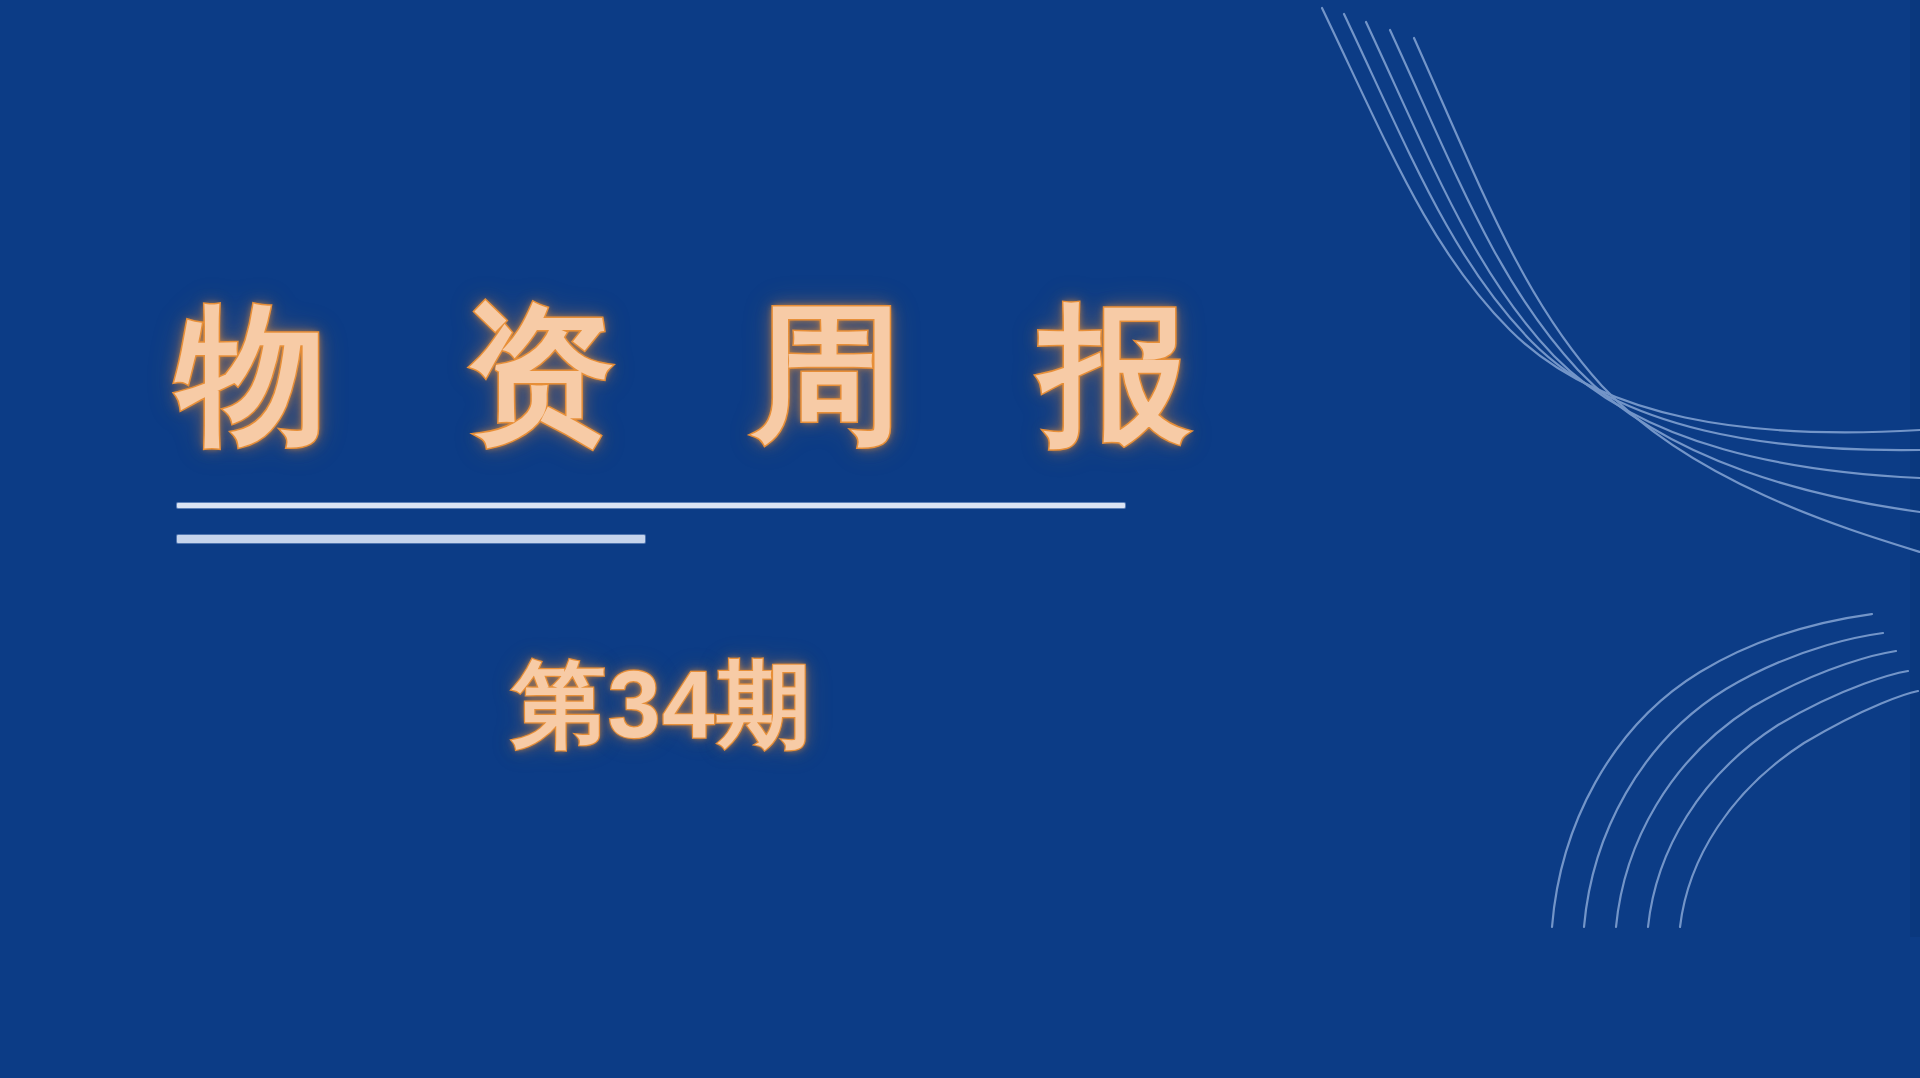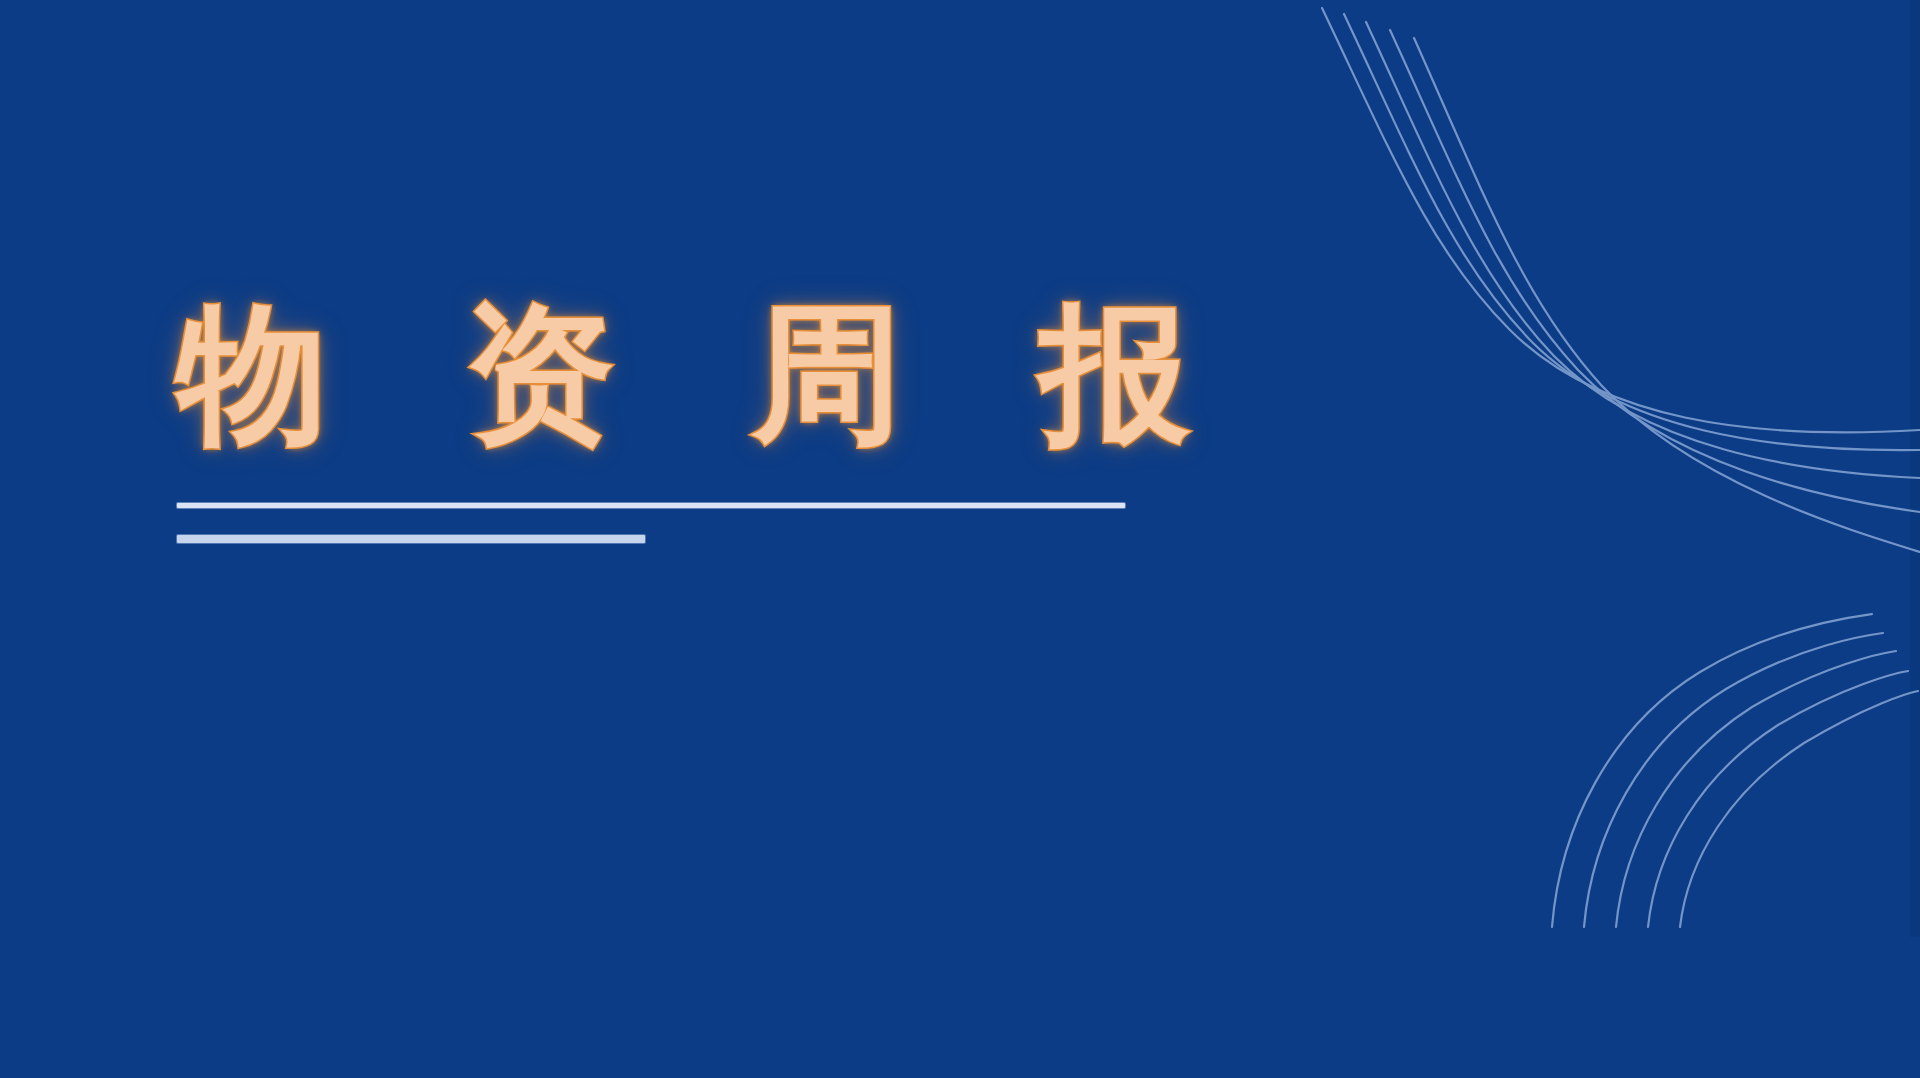--- a/index.html
+++ b/index.html
@@ -140,14 +140,15 @@
 
   <div class="title-block">
     <h1 class="main-title">物 资 周 报</h1>
   </div>
 
   <div class="rules">
     <span class="rule rule-long"></span>
     <span class="rule rule-short"></span>
   </div>
 
+  <h2 class="issue">第34期</h2>
 
 </div>
 
 </body></html>

